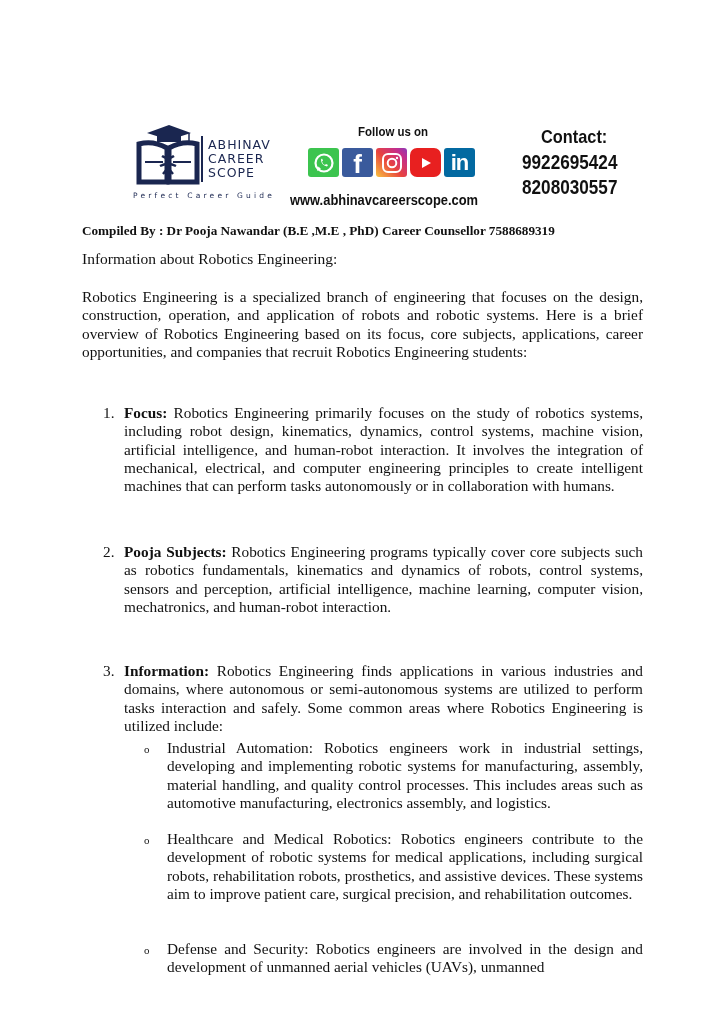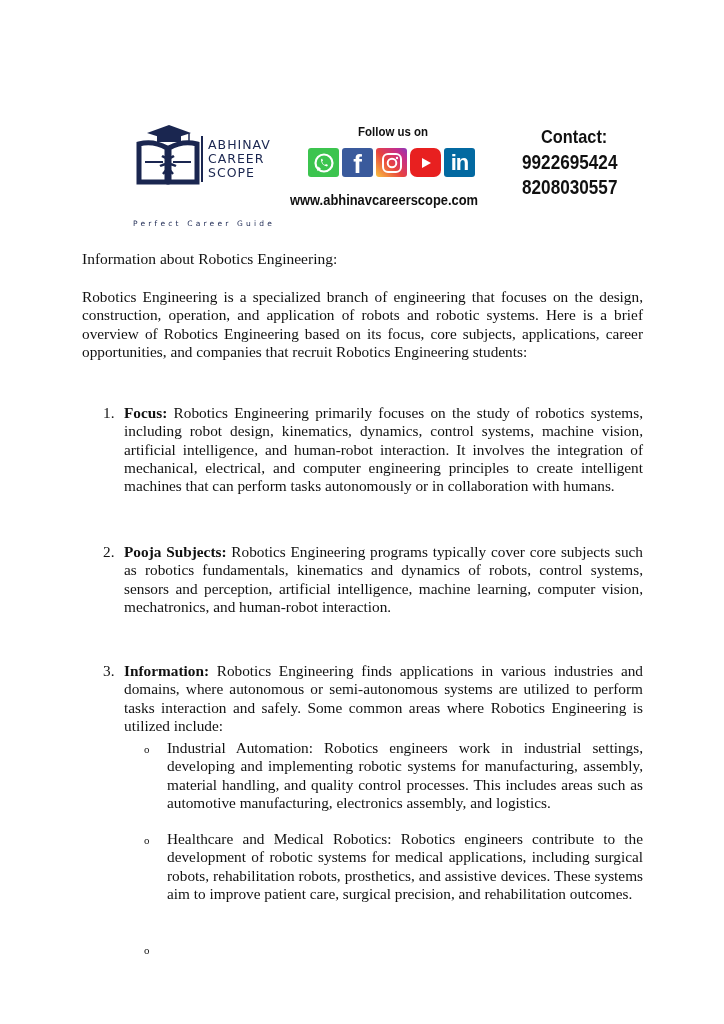--- a/index.html
+++ b/index.html
@@ -3,21 +3,21 @@
 <meta charset="utf-8">
 <style>
   html, body { margin: 0; padding: 0; background: #ffffff; }
   body { width: 724px; height: 1024px; position: relative; overflow: hidden; color: #111; }
   .page { position: absolute; left: 0; top: 0; width: 724px; height: 1024px; background: #fff; }
 
   
   .logo { position: absolute; left: 133px; top: 124px; width: 70px; height: 64px; }
   .brand-divider { position: absolute; left: 201px; top: 136px; width: 2px; height: 46px; background: #1a2650; }
   .brand-name { position: absolute; left: 208px; top: 138px; font-family: "DejaVu Sans", sans-serif; font-size: 12.5px; line-height: 14px; color: #1a2650; letter-spacing: 1px; }
-  .brand-tag { position: absolute; left: 133px; top: 191px; font-family: "DejaVu Sans", sans-serif; font-size: 7.5px; color: #1a2650; letter-spacing: 3.2px; white-space: nowrap; margin-top: 28px; }
+  .brand-tag { position: absolute; left: 133px; top: 191px; font-family: "DejaVu Sans", sans-serif; font-size: 7.5px; color: #1a2650; letter-spacing: 3.2px; white-space: nowrap; }
 
   .follow { position: absolute; left: 358px; top: 124px; font-family: "Liberation Sans", sans-serif; font-weight: bold; font-size: 13.5px; color: #111; transform: scaleX(0.85); transform-origin: left; white-space: nowrap; }
   .social-row { position: absolute; left: 308px; top: 148px; display: flex; gap: 3px; }
   .social { width: 31px; height: 29px; border-radius: 3px; display: flex; align-items: center; justify-content: center; }
   .website { position: absolute; left: 290px; top: 191px; font-family: "Liberation Sans", sans-serif; font-weight: bold; font-size: 15px; color: #111; transform: scaleX(0.86); transform-origin: left; white-space: nowrap; }
 
   .contact-title { position: absolute; left: 541px; top: 126px; font-family: "Liberation Sans", sans-serif; font-weight: bold; font-size: 19px; color: #111; transform: scaleX(0.86); transform-origin: left; white-space: nowrap; }
   .contact-phone { position: absolute; left: 522px; font-family: "Liberation Sans", sans-serif; font-weight: bold; font-size: 19.5px; color: #111; transform: scaleX(0.88); transform-origin: left; white-space: nowrap; }
   .phone-1 { top: 151px; }
   .phone-2 { top: 176px; }
@@ -98,33 +98,35 @@
         <span style="color:#fff;font-family:'Liberation Sans',sans-serif;font-weight:bold;font-size:22px;line-height:29px;letter-spacing:-1px;">in</span>
       </div>
     </div>
     <div class="website">www.abhinavcareerscope.com</div>
 
     <div class="contact-title">Contact:</div>
     <div class="contact-phone phone-1">9922695424</div>
     <div class="contact-phone phone-2">8208030557</div>
   </div>
 
+  <div class="compiled serif">Compiled By : Dr Pooja Nawandar (B.E ,M.E , PhD) Career Counsellor 7588689319</div>
   <div class="info-heading serif">Information about Robotics Engineering:</div>
   <div class="para intro serif">Robotics Engineering is a specialized branch of engineering that focuses on the design, construction, operation, and application of robots and robotic systems. Here is a brief overview of Robotics Engineering based on its focus, core subjects, applications, career opportunities, and companies that recruit Robotics Engineering students:</div>
 
   <div class="item-num n1 serif">1.</div>
   <div class="item i1 serif"><b>Focus:</b><span> Robotics Engineering primarily focuses on the study of robotics systems, including robot design, kinematics, dynamics, control systems, machine vision, artificial intelligence, and human-robot interaction. It involves the integration of mechanical, electrical, and computer engineering principles to create intelligent machines that can perform tasks autonomously or in collaboration with humans.</span></div>
 
   <div class="item-num n2 serif">2.</div>
   <div class="item i2 serif"><b>Pooja Subjects:</b><span> Robotics Engineering programs typically cover core subjects such as robotics fundamentals, kinematics and dynamics of robots, control systems, sensors and perception, artificial intelligence, machine learning, computer vision, mechatronics, and human-robot interaction.</span></div>
 
   <div class="item-num n3 serif">3.</div>
   <div class="item i3 serif"><b>Information:</b><span> Robotics Engineering finds applications in various industries and domains, where autonomous or semi-autonomous systems are utilized to perform tasks interaction and safely. Some common areas where Robotics Engineering is utilized include:</span></div>
 
   <div class="sub-bullet b1 serif">o</div>
   <div class="sub s1 serif">Industrial Automation: Robotics engineers work in industrial settings, developing and implementing robotic systems for manufacturing, assembly, material handling, and quality control processes. This includes areas such as automotive manufacturing, electronics assembly, and logistics.</div>
 
   <div class="sub-bullet b2 serif">o</div>
   <div class="sub s2 serif">Healthcare and Medical Robotics: Robotics engineers contribute to the development of robotic systems for medical applications, including surgical robots, rehabilitation robots, prosthetics, and assistive devices. These systems aim to improve patient care, surgical precision, and rehabilitation outcomes.</div>
 
   <div class="sub-bullet b3 serif">o</div>
+  <div class="sub s3 serif">Defense and Security: Robotics engineers are involved in the design and development of unmanned aerial vehicles (UAVs), unmanned</div>
 
 </div>
 
 </body></html>

